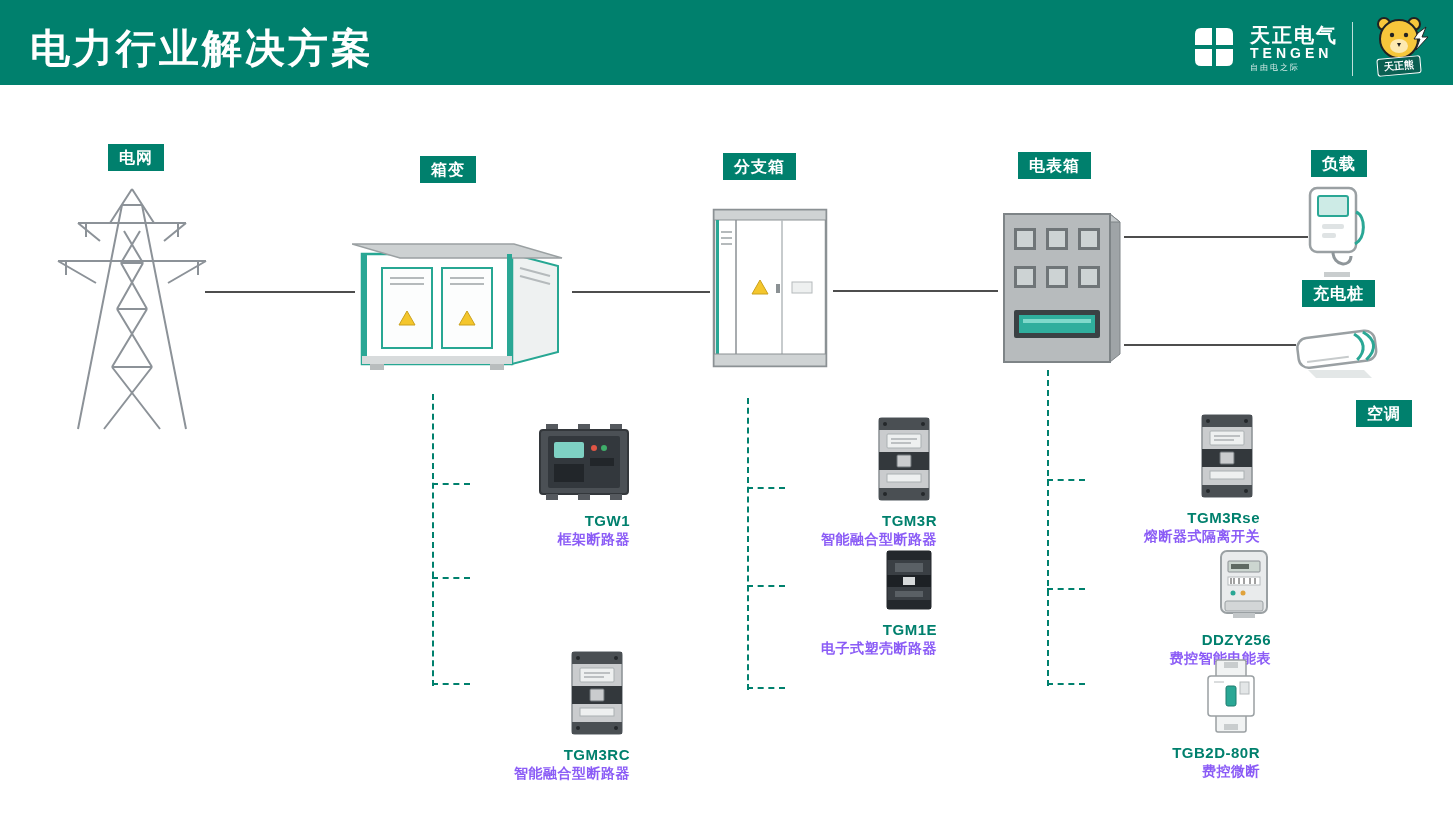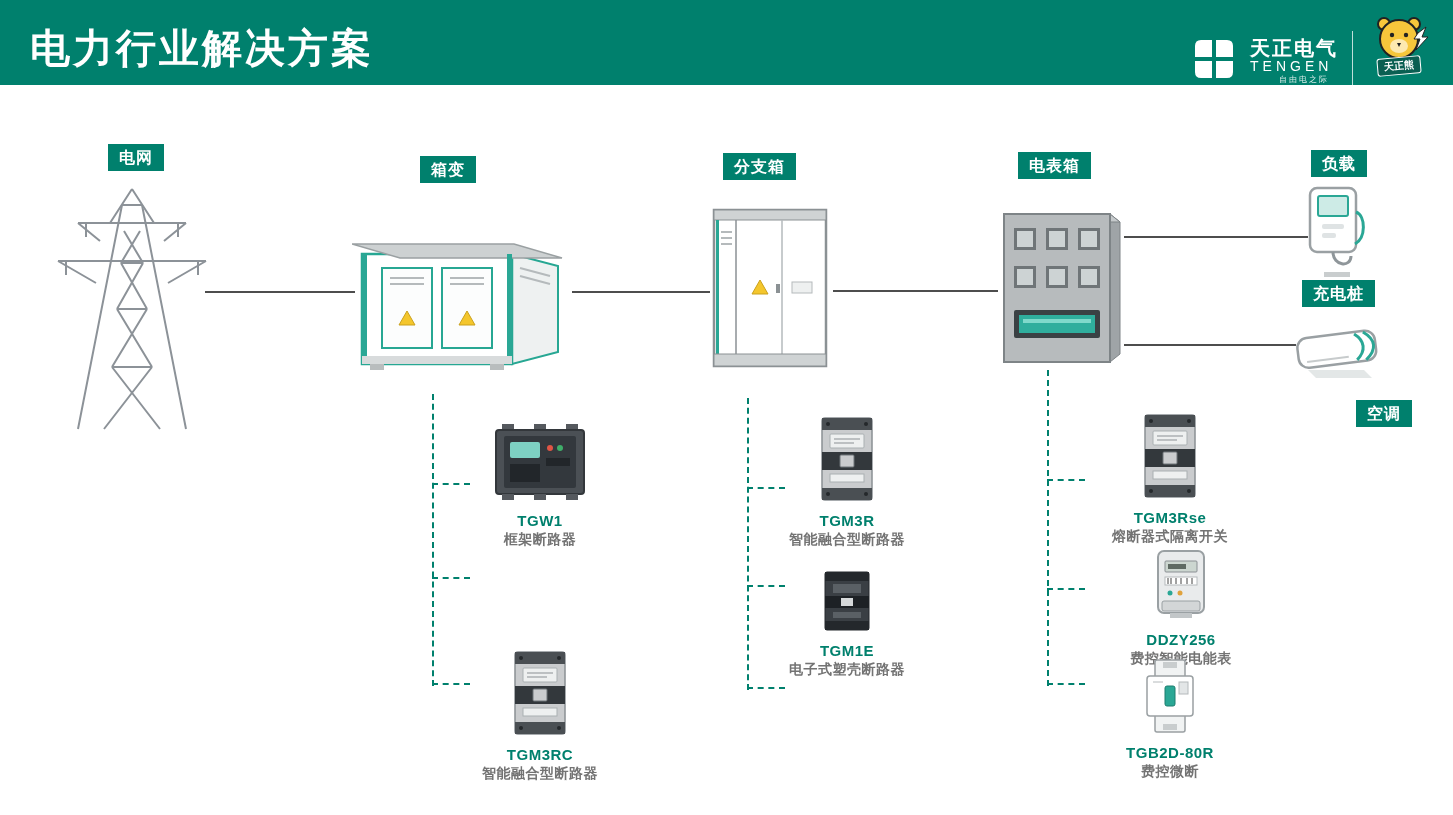--- a/index.html
+++ b/index.html
@@ -3,46 +3,46 @@
 <meta charset="utf-8">
 <style>
   html,body{margin:0;padding:0;background:#fff;}
   body{font-family:"Liberation Sans","DejaVu Sans",sans-serif; width:1453px;height:815px;overflow:hidden;}
   .stage{position:relative;width:1453px;height:815px;background:#fff;}
 
   
   .topbar{position:absolute;left:0;top:0;width:1453px;height:85px;background:#00806D;
           display:flex;align-items:center;justify-content:space-between;box-sizing:border-box;padding:12px 22px 0 30px;}
   .page-title{color:#fff;font-size:40px;font-weight:700;letter-spacing:3px;margin:0;}
-  .brand{display:flex;align-items:flex-end;gap:14px;height:100%;}
+  .brand{display:flex;align-items:center;gap:14px;height:100%;}
   .brand-text{color:#fff;text-align:left;line-height:1.1;}
   .brand-cn{font-size:20px;font-weight:700;letter-spacing:2px;}
-  .brand-en{font-size:14px;font-weight:400;letter-spacing:4px;}
-  .brand-tag{font-size:8px;letter-spacing:2px;opacity:.85;margin-top:2px;margin-left:29px;}
+  .brand-en{font-size:14px;font-weight:700;letter-spacing:4px;}
+  .brand-tag{font-size:8px;letter-spacing:2px;opacity:.85;margin-top:2px;}
   .vdivider{width:1px;height:54px;background:rgba(255,255,255,.75);}
   .mascot{position:relative;width:64px;height:72px;display:flex;flex-direction:column;align-items:center;}
   .mascot-ribbon{margin-top:-8px;background:#0a5f52;border:1px solid #fff;color:#fff;font-size:10px;font-weight:700;
                  padding:1px 6px;border-radius:3px;transform:rotate(-5deg);white-space:nowrap;}
 
   
   .badge{position:absolute;background:#00806D;color:#fff;font-size:16px;font-weight:700;
          padding:4px 11px;line-height:1.2;letter-spacing:1px;white-space:nowrap;}
 
   
   .hline{position:absolute;height:0;border-top:2px solid #4d4d4d;}
   .vdash{position:absolute;width:0;border-left:2px dashed #00806D;}
   .hdash{position:absolute;height:0;border-top:2px dashed #00806D;width:38px;}
 
   
   .illus{position:absolute;}
 
   
-  .product{position:absolute;width:180px;display:flex;flex-direction:column;align-items:center;text-align:center;}
+  .product{position:absolute;width:180px;display:flex;flex-direction:column;align-items:flex-end;text-align:center;}
   .pname{margin-top:6px;color:#00806D;font-size:15px;font-weight:700;letter-spacing:.5px;}
-  .pdesc{margin-top:2px;color:#737373;font-size:14px;font-weight:700;letter-spacing:.5px;}
+  .pdesc{margin-top:2px;color:#8b5cf6;font-size:14px;font-weight:700;letter-spacing:.5px;}
 </style>
 </head>
 <body>
 
 <div class="stage">
 
   <div class="topbar">
     <h1 class="page-title">电力行业解决方案</h1>
     <div class="brand">
       <span>
@@ -276,21 +276,21 @@
         <circle cx="14" cy="8" r="2" fill="#24282B"></circle>
           <circle cx="52" cy="8" r="2" fill="#24282B"></circle>
         <circle cx="14" cy="78" r="2" fill="#24282B"></circle>
           <circle cx="52" cy="78" r="2" fill="#24282B"></circle>
       </svg>
     </span>
     <div class="pname">TGM3R</div>
     <div class="pdesc">智能融合型断路器</div>
   </div>
 
-  <div class="product" style="left:757px;top:570px">
+  <div class="product" style="left:757px;top:549px">
     <span>
       <svg width="56" height="62" viewBox="0 0 56 62">
         <rect x="6" y="2" width="44" height="58" rx="2" fill="#3A3F44" stroke="#24282C"></rect>
         <rect x="6" y="2" width="44" height="9" fill="#24282C"></rect>
         <rect x="6" y="51" width="44" height="9" fill="#24282C"></rect>
         <rect x="6" y="26" width="44" height="12" fill="#1D2125"></rect>
         <rect x="22" y="28" width="12" height="8" fill="#D6D9DA"></rect>
         <rect x="14" y="14" width="28" height="9" fill="#5A6065"></rect>
         <rect x="14" y="42" width="28" height="6" fill="#5A6065"></rect>
       </svg>

